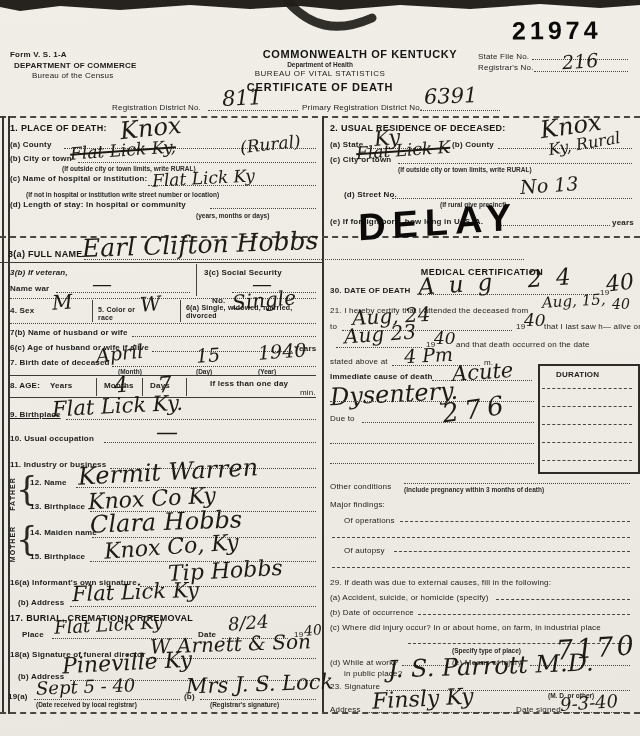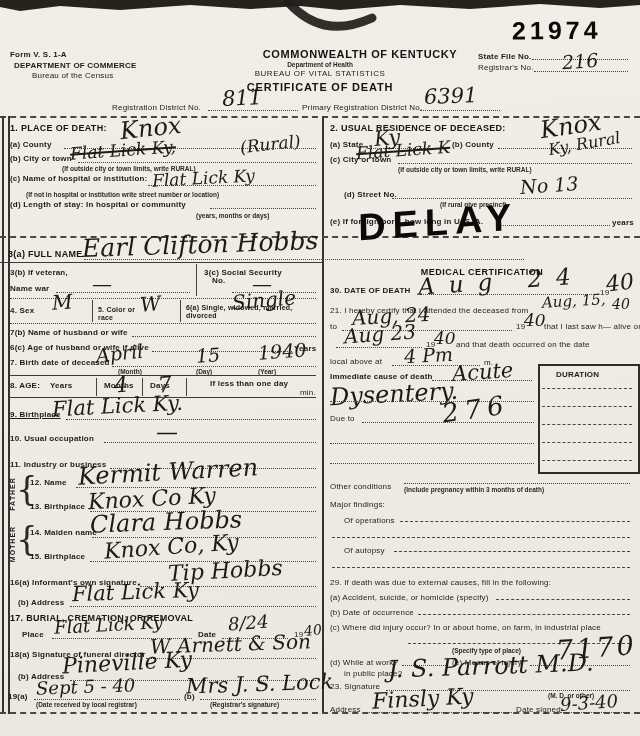--- a/index.html
+++ b/index.html
@@ -35,21 +35,21 @@
 
 <div class="a L" style="left:10px;top:50px;">Form V. S. 1-A</div>
 <div class="a L" style="left:14px;top:61px;">DEPARTMENT OF COMMERCE</div>
 <div class="a L" style="left:32px;top:71px;font-weight:400;">Bureau of the Census</div>
 
 <div class="a LB" style="left:320px;top:48px;transform:translateX(-50%);font-size:11px;letter-spacing:.6px;margin-left:40px;">COMMONWEALTH OF KENTUCKY</div>
 <div class="a C" style="left:320px;top:61px;transform:translateX(-50%);">Department of Health</div>
 <div class="a L" style="left:320px;top:69px;transform:translateX(-50%);font-weight:400;letter-spacing:.5px;">BUREAU OF VITAL STATISTICS</div>
 <div class="a LB" style="left:320px;top:81px;transform:translateX(-50%);font-size:11px;letter-spacing:.8px;">CERTIFICATE OF DEATH</div>
 
-<div class="a L" style="left:478px;top:52px;font-weight:700;">State File No.</div>
+<div class="a L" style="left:478px;top:52px;font-weight:400;">State File No.</div>
 <div class="a DL" style="left:532px;top:58px;width:96px;"></div>
 <div class="a L" style="left:478px;top:63px;font-weight:400;">Registrar's No.</div>
 <div class="a DL" style="left:534px;top:70px;width:94px;"></div>
 <div class="a H" style="left:562px;top:50px;font-size:19px;transform:rotate(-4deg);">216</div>
 
 <div class="a L" style="left:112px;top:103px;font-weight:400;">Registration District No.</div>
 <div class="a DL" style="left:208px;top:109px;width:90px;"></div>
 <div class="a H" style="left:222px;top:86px;font-size:21px;transform:rotate(-3deg);">811</div>
 <div class="a L" style="left:302px;top:103px;font-weight:400;">Primary Registration District No.</div>
 <div class="a DL" style="left:420px;top:109px;width:80px;"></div>
@@ -99,27 +99,27 @@
 <div class="a L" style="left:330px;top:217px;">(e)  If foreign born, how long in U. S. A.</div>
 <div class="a DL" style="left:498px;top:224px;width:112px;"></div>
 <div class="a L" style="left:612px;top:218px;">years</div>
 
 <div class="a stamp" style="left:358px;top:201px;font-size:38px;letter-spacing:7px;transform:rotate(-4deg) skewX(-3deg);">DELAY</div>
 
 <div class="a LB" style="left:8px;top:250px;">3(a)  FULL NAME</div>
 <div class="a DL" style="left:84px;top:258px;width:440px;"></div>
 <div class="a H" style="left:82px;top:230px;font-size:25px;transform:rotate(-2deg);">Earl Clifton Hobbs</div>
 
-<div class="a L" style="left:10px;top:268px;">3(b)  If veteran,</div>
+<div class="a L" style="left:10px;top:268px;font-style:italic;">3(b)  If veteran,</div>
 <div class="a L" style="left:10px;top:284px;">Name war</div>
 <div class="a DL" style="left:56px;top:291px;width:134px;"></div>
 <div class="a H" style="left:92px;top:272px;font-size:20px;">—</div>
 <div class="a cell-divider" style="left:196px;top:264px;height:32px;"></div>
 <div class="a L" style="left:204px;top:268px;">3(c)  Social Security</div>
-<div class="a L" style="left:212px;top:276px;">No.</div>
+<div class="a L" style="left:212px;top:296px;">No.</div>
 <div class="a DL" style="left:232px;top:291px;width:84px;"></div>
 <div class="a H" style="left:252px;top:272px;font-size:20px;">—</div>
 <div class="a DL" style="left:10px;top:297px;width:306px;"></div>
 
 <div class="a L" style="left:10px;top:306px;">4.  Sex</div>
 <div class="a H" style="left:52px;top:290px;font-size:20px;transform:rotate(-4deg);">M</div>
 <div class="a cell-divider" style="left:92px;top:300px;height:22px;"></div>
 <div class="a L" style="left:98px;top:306px;font-size:7px;white-space:normal;width:44px;">5.  Color or race</div>
 <div class="a H" style="left:140px;top:292px;font-size:20px;transform:rotate(-5deg);">W</div>
 <div class="a cell-divider" style="left:180px;top:300px;height:22px;"></div>
@@ -229,21 +229,21 @@
 <div class="a DL" style="left:342px;top:329px;width:170px;"></div>
 <div class="a H" style="left:352px;top:304px;font-size:20px;transform:rotate(-3deg);">Aug, 24</div>
 <div class="a L" style="left:516px;top:322px;font-weight:400;">19</div>
 <div class="a H" style="left:524px;top:310px;font-size:17px;">40</div>
 <div class="a L" style="left:544px;top:322px;font-weight:400;">that I last saw h— alive on</div>
 <div class="a H" style="left:344px;top:322px;font-size:20px;transform:rotate(-4deg);">Aug 23</div>
 <div class="a DL" style="left:336px;top:346px;width:86px;"></div>
 <div class="a L" style="left:426px;top:340px;font-weight:400;">19</div>
 <div class="a H" style="left:434px;top:328px;font-size:17px;">40</div>
 <div class="a L" style="left:456px;top:340px;font-weight:400;">and that death occurred on the date</div>
-<div class="a L" style="left:330px;top:357px;font-weight:400;">local above at</div>
+<div class="a L" style="left:330px;top:357px;font-weight:400;">stated above at</div>
 <div class="a DL" style="left:392px;top:364px;width:88px;"></div>
 <div class="a H" style="left:404px;top:344px;font-size:19px;transform:rotate(-3deg);">4 Pm</div>
 <div class="a L" style="left:484px;top:358px;font-weight:400;">m.</div>
 
 <div class="a L" style="left:330px;top:372px;">Immediate cause of death</div>
 <div class="a DL" style="left:432px;top:379px;width:100px;"></div>
 <div class="a H" style="left:452px;top:360px;font-size:21px;transform:rotate(-4deg);">Acute</div>
 <div class="a H" style="left:330px;top:380px;font-size:24px;transform:rotate(-3deg);">Dysentery.</div>
 
 <div class="a" style="left:538px;top:364px;width:98px;height:106px;border:2px solid #2e2c28;"></div>

